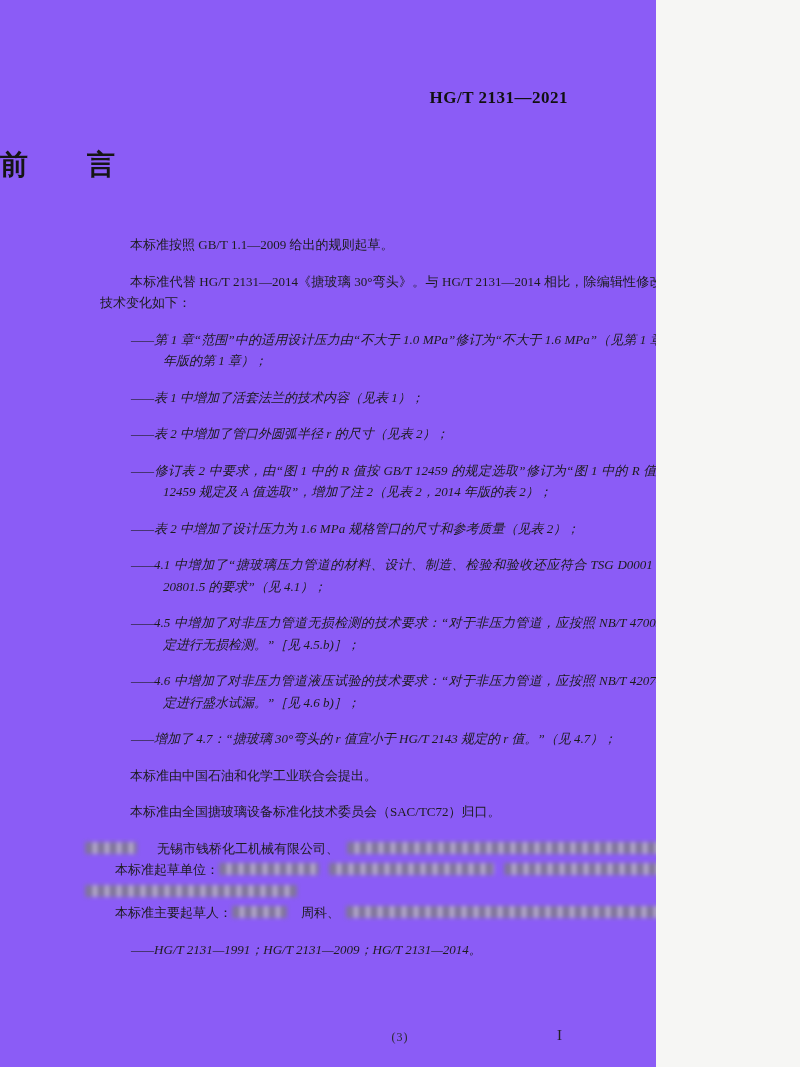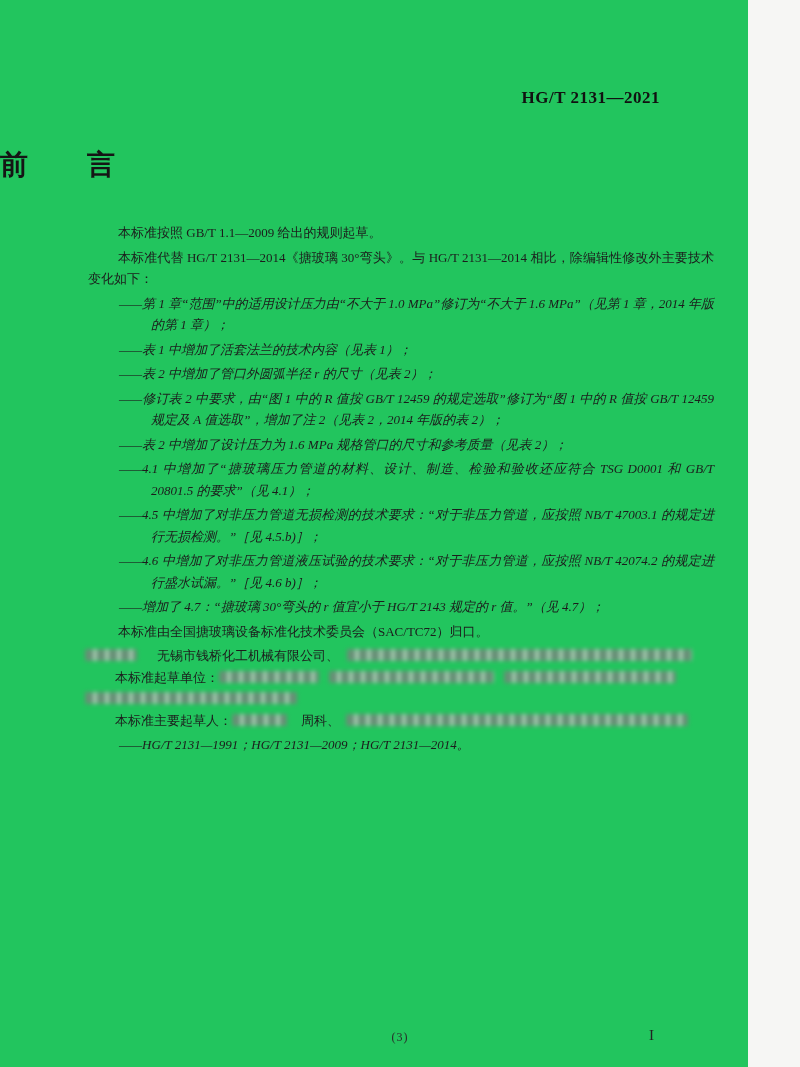--- a/index.html
+++ b/index.html
@@ -2,43 +2,43 @@
 <html lang="zh"><head>
 <meta charset="utf-8">
 <style>
   html,body{margin:0;padding:0;}
   body{
     width:800px;height:1067px;
     background:#f6f6f4;
     font-family:"Liberation Serif","DejaVu Serif",serif;
   }
   .page{
-    position:relative;width:748px;height:1067px;
-    background:#22c55e;overflow:hidden;
+    position:relative;width:656px;height:1067px;
+    background:#8b5cf6;overflow:hidden;
     color:#1c1c1c;
   }
   .header-code{
     position:absolute;top:88px;right:88px;
     font-size:17px;font-weight:bold;letter-spacing:.5px;
     color:#111;
   }
   .doc-title{
     position:absolute;top:146px;left:0;right:0;
     text-align:left;
     font-size:28px;font-weight:bold;color:#151515;
     letter-spacing:1px;
     white-space:pre;
   }
   .content{
     position:absolute;left:85px;top:219px;width:632px;
     font-size:13px;line-height:21.5px;
     text-align:justify;text-justify:inter-ideograph;
     color:#1c1c1c;
   }
-  .content p{margin:3px;}
+  .content p{margin:15px;}
   .p-indent{text-indent:30px;}
   .change{padding-left:63px;text-indent:-32px;font-style:italic;}
   .line{white-space:nowrap;}
   .line.pad{padding-left:30px;}
   .blur{
     display:inline-block;height:12px;border-radius:1px;
     vertical-align:-1px;
     background:repeating-linear-gradient(90deg,#7e7e7e 0px,#7e7e7e 8px,#cfcfcd 8px,#cfcfcd 12px);
     filter:blur(2.3px);
     opacity:.75;
@@ -69,20 +69,21 @@
     <p class="change">——第 1 章“范围”中的适用设计压力由“不大于 1.0 MPa”修订为“不大于 1.6 MPa”（见第 1 章，2014 年版的第 1 章）；</p>
     <p class="change">——表 1 中增加了活套法兰的技术内容（见表 1）；</p>
     <p class="change">——表 2 中增加了管口外圆弧半径 r 的尺寸（见表 2）；</p>
     <p class="change">——修订表 2 中要求，由“图 1 中的 R 值按 GB/T 12459 的规定选取”修订为“图 1 中的 R 值按 GB/T 12459 规定及 A 值选取”，增加了注 2（见表 2，2014 年版的表 2）；</p>
     <p class="change">——表 2 中增加了设计压力为 1.6 MPa 规格管口的尺寸和参考质量（见表 2）；</p>
     <p class="change">——4.1 中增加了“搪玻璃压力管道的材料、设计、制造、检验和验收还应符合 TSG D0001 和 GB/T 20801.5 的要求”（见 4.1）；</p>
     <p class="change">——4.5 中增加了对非压力管道无损检测的技术要求：“对于非压力管道，应按照 NB/T 47003.1 的规定进行无损检测。”［见 4.5.b)］；</p>
     <p class="change">——4.6 中增加了对非压力管道液压试验的技术要求：“对于非压力管道，应按照 NB/T 42074.2 的规定进行盛水试漏。”［见 4.6 b)］；</p>
     <p class="change">——增加了 4.7：“搪玻璃 30°弯头的 r 值宜小于 HG/T 2143 规定的 r 值。”（见 4.7）；</p>
 
+    <p class="p-indent">本标准由中国石油和化学工业联合会提出。</p>
     <p class="p-indent">本标准由全国搪玻璃设备标准化技术委员会（SAC/TC72）归口。</p>
 
     <div class="line">
       <span class="blur" style="width:52px"></span><span class="gap" style="width:20px"></span><span>无锡市钱桥化工机械有限公司、</span><span class="gap" style="width:8px"></span><span class="blur" style="width:345px"></span>
     </div>
     <div class="line pad">
       <span>本标准起草单位：</span><span class="blur" style="width:100px"></span><span class="gap"></span><span class="blur" style="width:165px"></span><span class="gap"></span><span class="blur" style="width:172px"></span>
     </div>
     <div class="line">
       <span class="blur" style="width:212px"></span>

